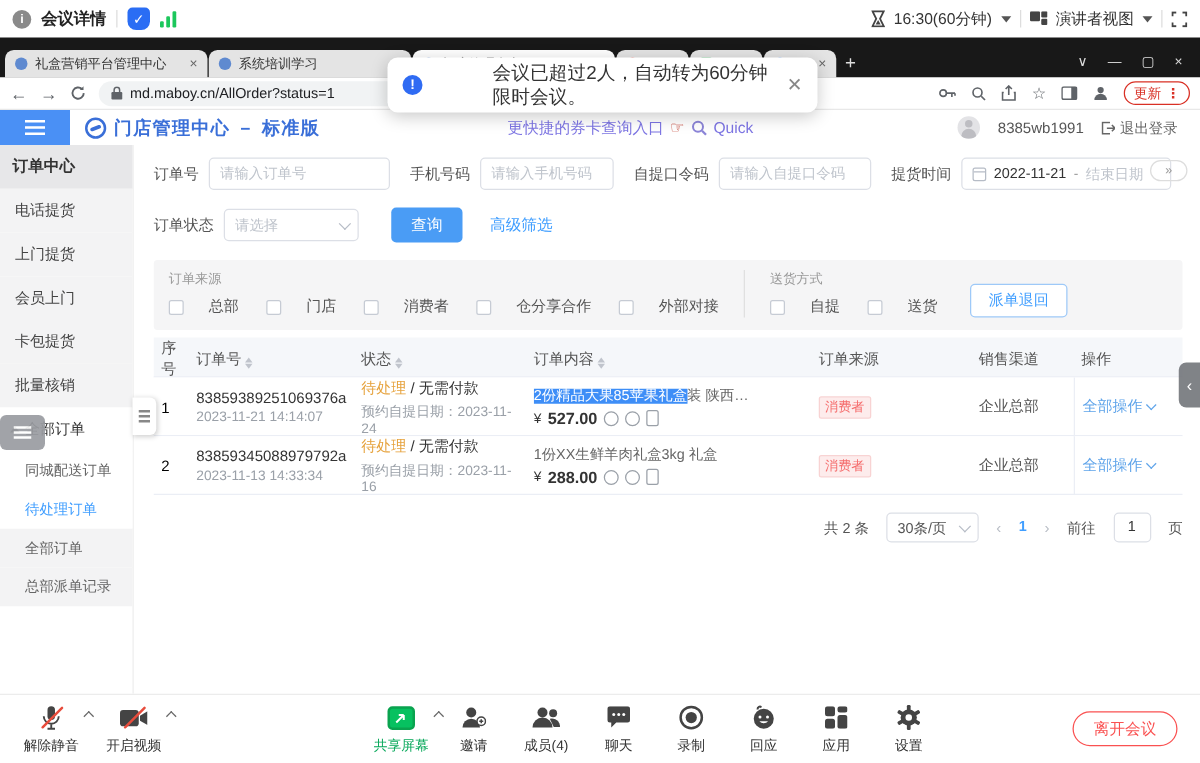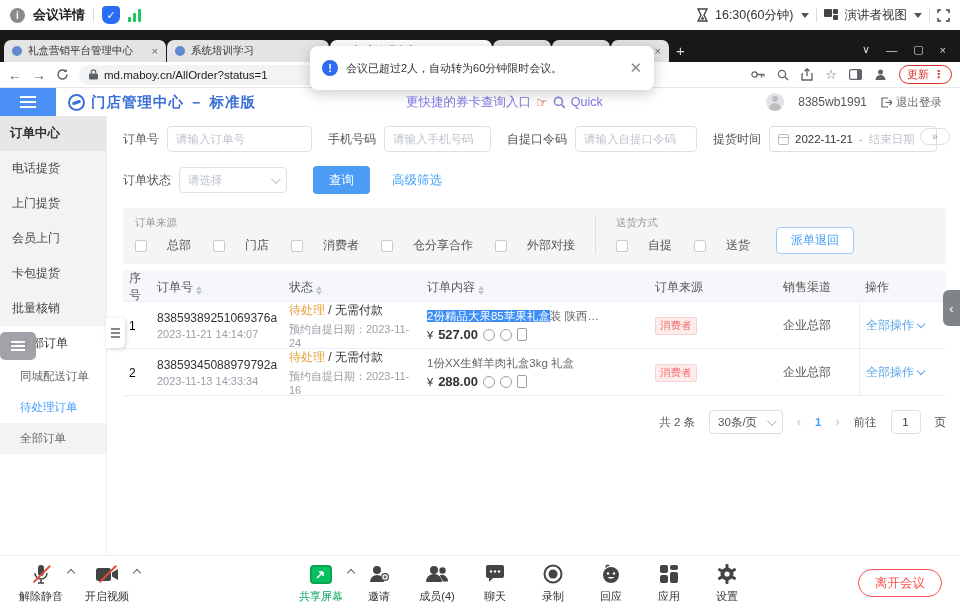--- a/index.html
+++ b/index.html
@@ -46,21 +46,21 @@
   .bar-icons { margin-left:auto; display:flex; align-items:center; gap:12px; }
   .update-pill { display:flex; align-items:center; gap:4px; border:1px solid #d93025; color:#d93025;
     border-radius:11px; padding:1px 7px; font-size:11px; }
 
   
   .toast { position:absolute; top:46px; left:310px; width:344px; height:44px; background:#fff;
     border-radius:8px; box-shadow:0 3px 14px rgba(0,0,0,.22); display:flex; align-items:center;
     gap:8px; padding:0 12px; z-index:60; }
   .toast-i { width:16px; height:16px; border-radius:50%; background:#2f6bf3; color:#fff;
     font-size:11px; font-weight:bold; display:flex; align-items:center; justify-content:center; flex:0 0 16px; }
-  .toast-text { font-size:11px; color:#333; }
+  .toast-text { font-size:15px; color:#333;margin-left:48px; }
   .toast-x { margin-left:auto; color:#888; font-size:15px; }
 
   
   .appbar { position:absolute; top:88px; left:0; right:0; height:28px; background:#fff;
     display:flex; align-items:center; }
   .burger { width:56px; height:28px; background:#4a90f5; display:flex; align-items:center;
     justify-content:center; flex:0 0 56px; }
   .burger span { display:block; width:16px; height:2px; background:#fff; box-shadow:0 5px 0 #fff,0 -5px 0 #fff; }
   .applogo { width:17px; height:17px; border-radius:50%; border:2px solid #3a6fd8; margin:0 6px 0 12px;
     position:relative; }
@@ -352,20 +352,21 @@
       <div class="side-item">会员上门</div>
       <div class="side-item">卡包提货</div>
       <div class="side-item">批量核销</div>
       <div class="side-group">
         <span class="tri-up"></span>
         <span>全部订单</span>
       </div>
       <div class="side-sub">同城配送订单</div>
       <div class="side-sub active">待处理订单</div>
       <div class="side-sub shade">全部订单</div>
+      <div class="side-sub shade">总部派单记录</div>
       <div class="side-handle">
           <span></span>
         </div>
     </aside>
 
     <main class="content">
       <div class="collapse-pill">»</div>
 
       <div class="f-row">
         <span class="f-label">订单号</span>

